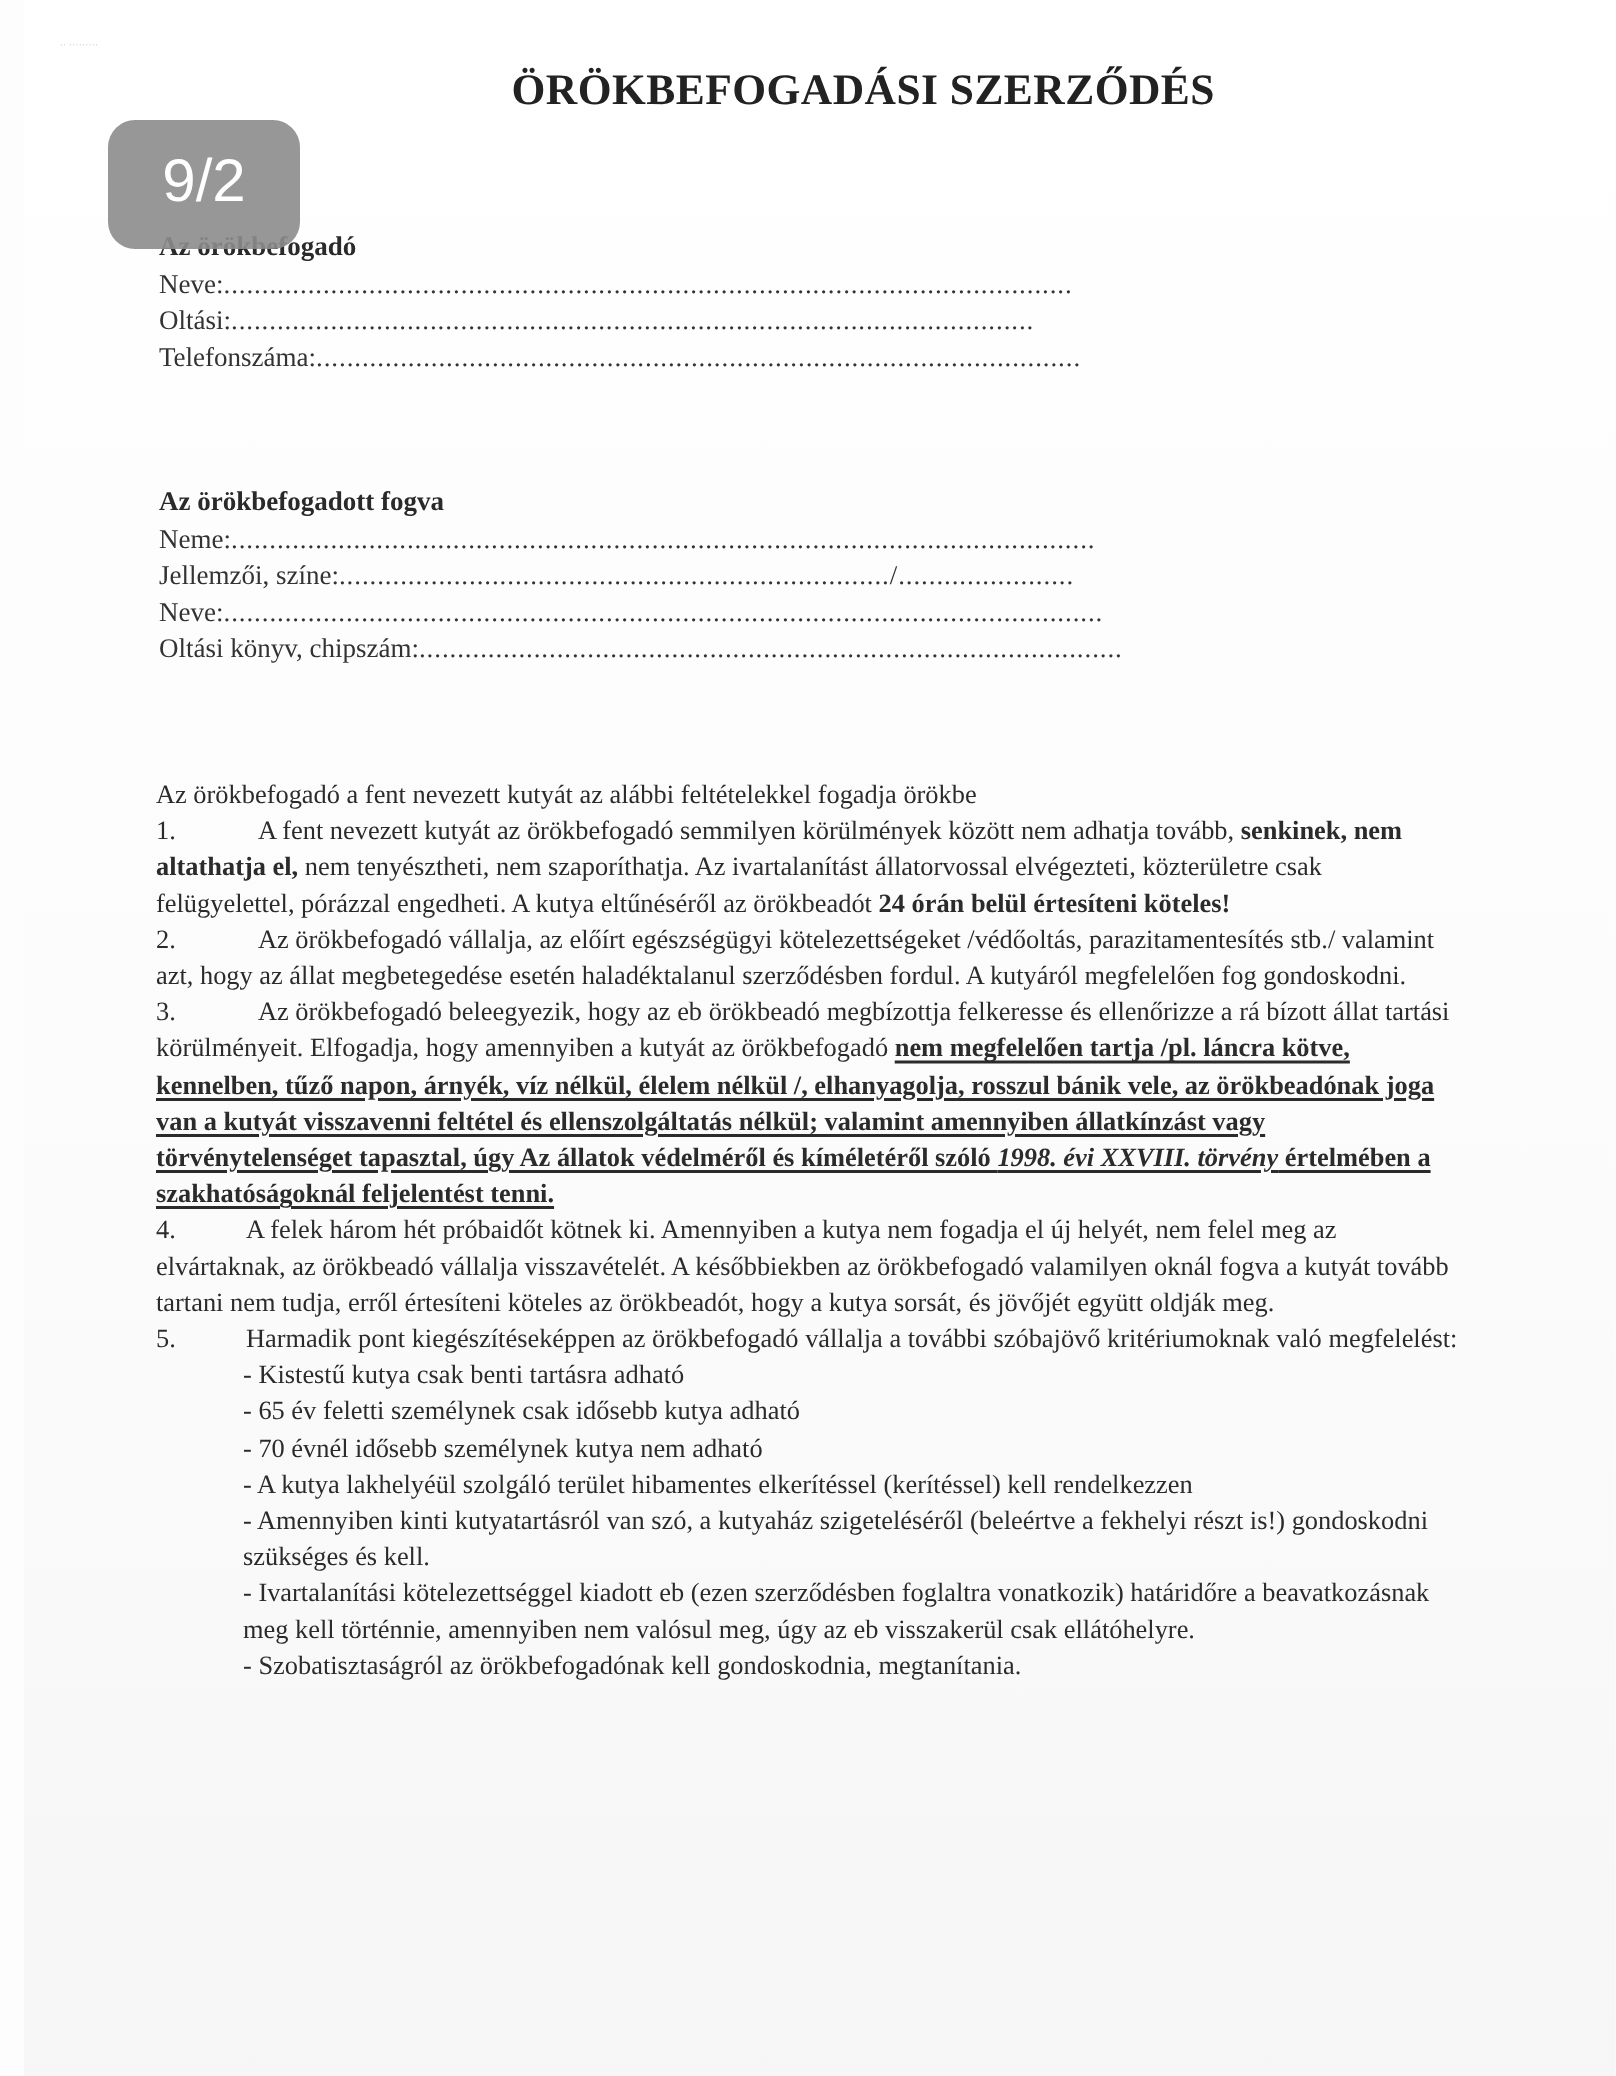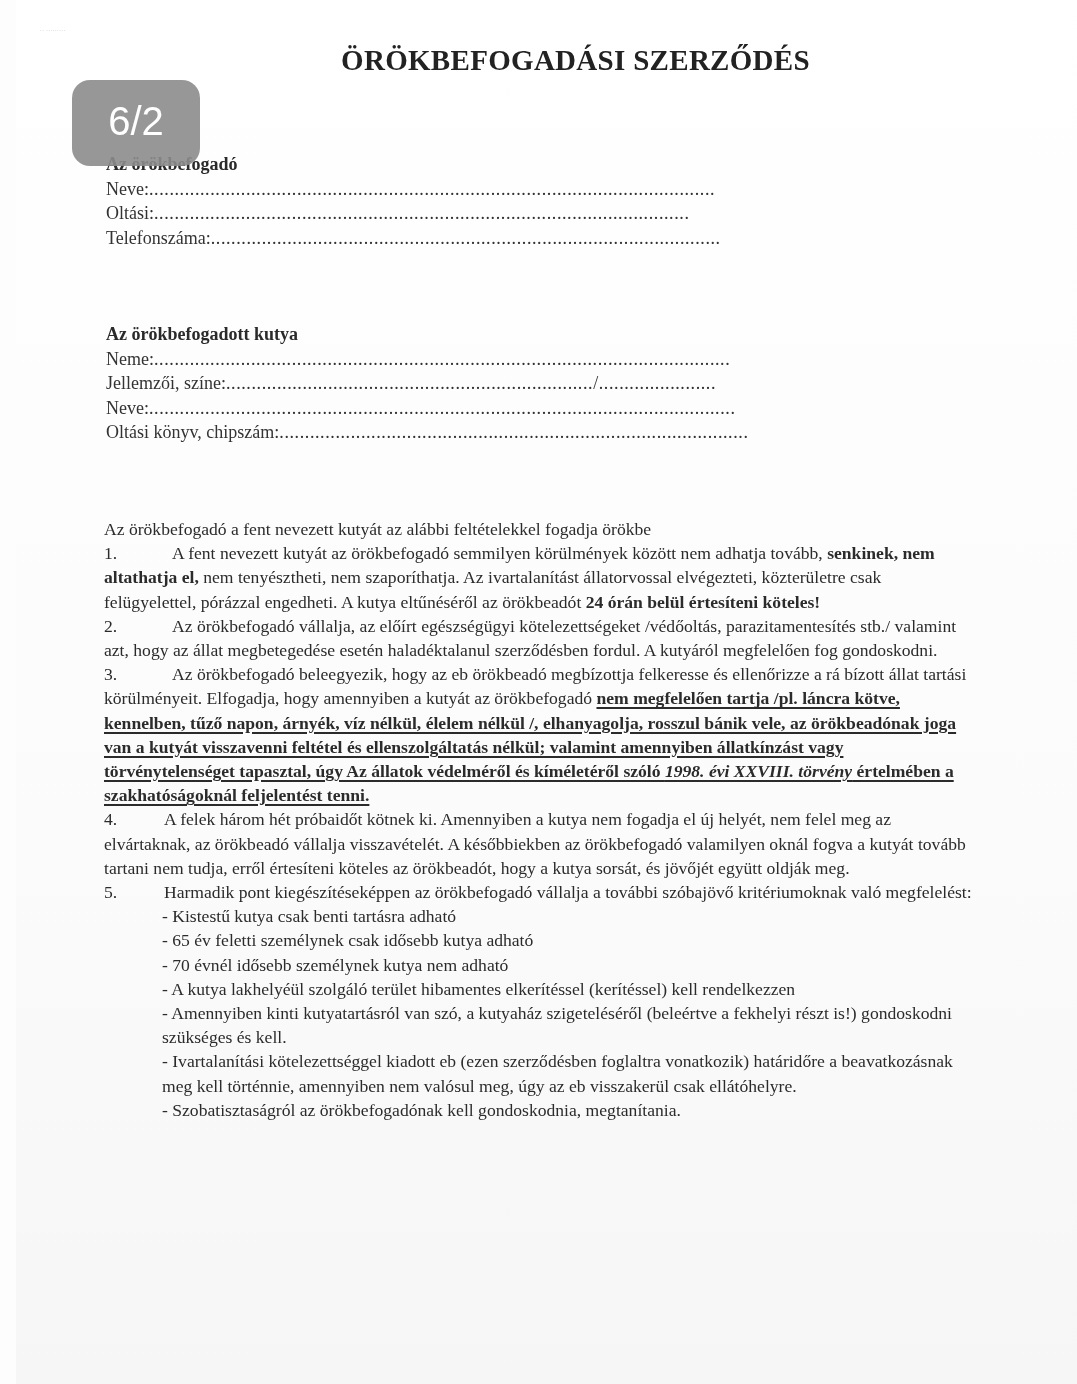--- a/index.html
+++ b/index.html
@@ -36,31 +36,31 @@
 </style>
 </head>
 <body>
 
 <div class="page">
 
   <div class="corner-mark">·· ·········</div>
 
   <div class="title">ÖRÖKBEFOGADÁSI SZERZŐDÉS</div>
 
-  <div class="page-badge">6/2</div>
+  <div class="page-badge">9/2</div>
 
   <div class="block section-1">
     <h3>Az örökbefogadó</h3>
     <div class="field"><span>Neve:</span><span class="dots">...............................................................................................................</span></div>
     <div class="field"><span>Oltási:</span><span class="dots">.........................................................................................................</span></div>
     <div class="field"><span>Telefonszáma:</span><span class="dots">....................................................................................................</span></div>
   </div>
 
   <div class="block section-2">
-    <h3>Az örökbefogadott kutya</h3>
+    <h3>Az örökbefogadott fogva</h3>
     <div class="field"><span>Neme:</span><span class="dots">.................................................................................................................</span></div>
     <div class="field"><span>Jellemzői, színe:</span><span class="dots">......................................................................../.......................</span></div>
     <div class="field"><span>Neve:</span><span class="dots">...................................................................................................................</span></div>
     <div class="field"><span>Oltási könyv, chipszám:</span><span class="dots">............................................................................................</span></div>
   </div>
 
   <div class="body-text">
     <p>Az örökbefogadó a fent nevezett kutyát az alábbi feltételekkel fogadja örökbe</p>
 
     <p><span class="num">1.</span><span>A fent nevezett kutyát az örökbefogadó semmilyen körülmények között nem adhatja tovább, </span><span class="b">senkinek, nem altathatja el,</span><span> nem tenyésztheti, nem szaporíthatja. Az ivartalanítást állatorvossal elvégezteti, közterületre csak felügyelettel, pórázzal engedheti. A kutya eltűnéséről az örökbeadót </span><span class="b">24 órán belül értesíteni köteles!</span></p>

